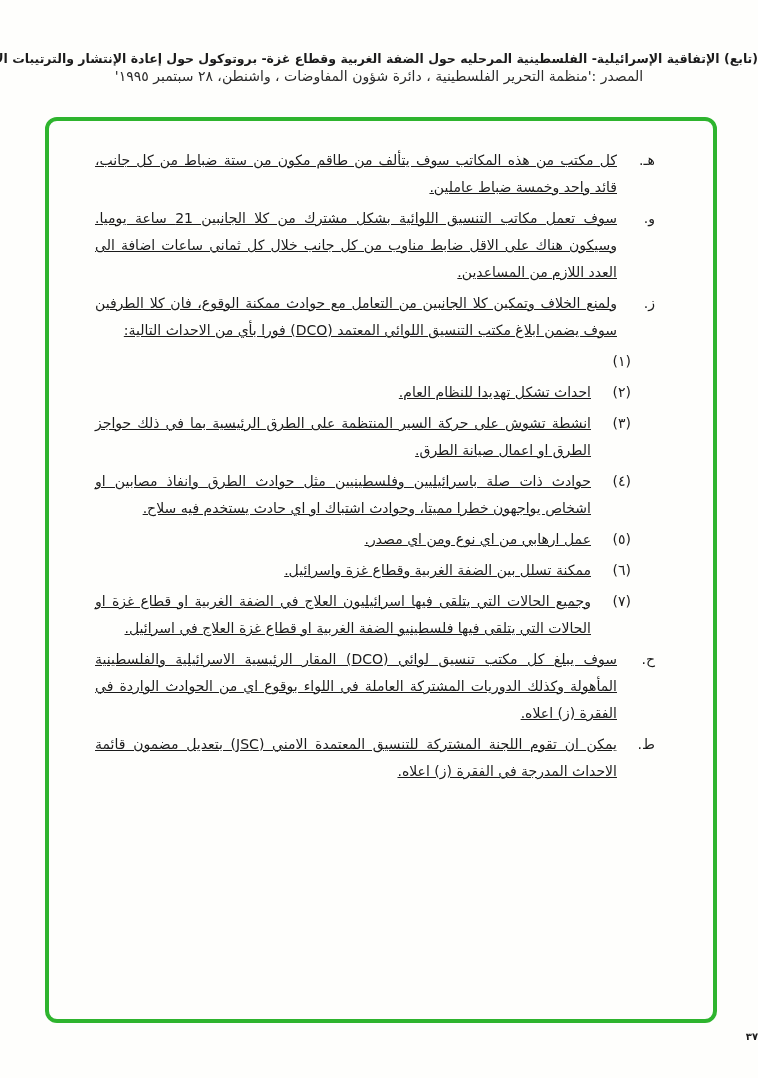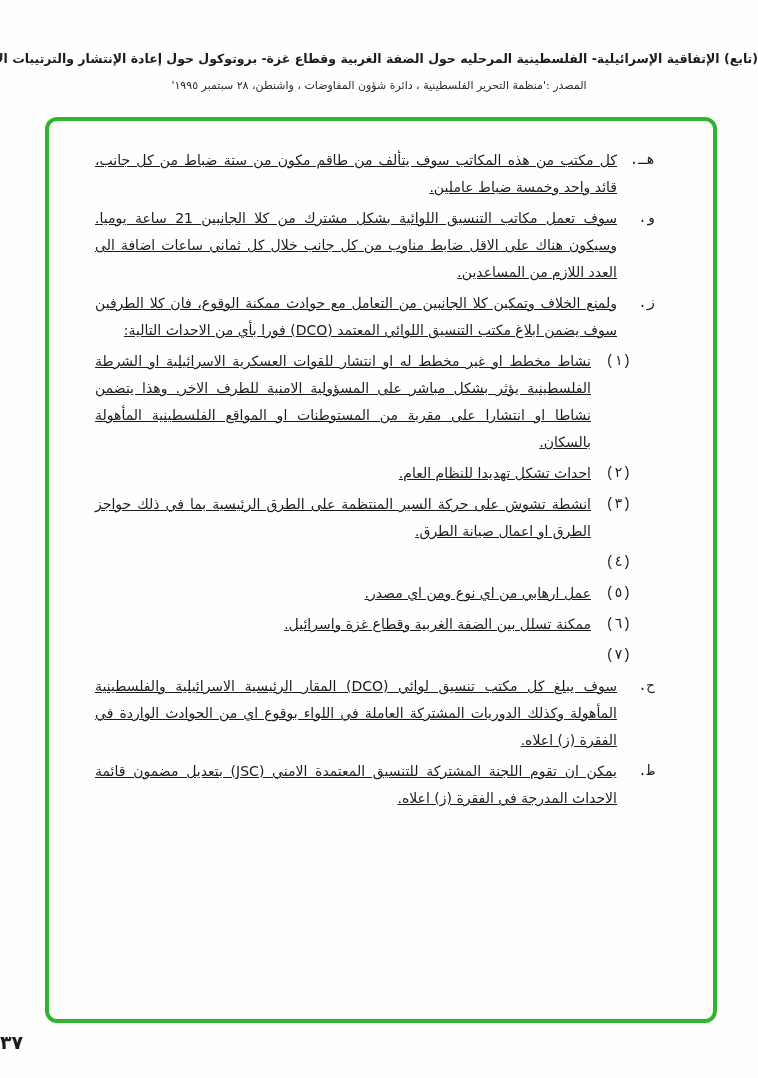--- a/index.html
+++ b/index.html
@@ -20,22 +20,21 @@
     left: 0; right: 0;
     text-align: center;
   }
   .doc-title {
     font-weight: bold;
     font-size: 12.5px;
     line-height: 18px;
     white-space: nowrap;
   }
   .doc-source {
-    margin-top: 11px;
-    font-size: 11px;
+    font-size: 14px;
     color: #2a2a2a;
   }
 
   
   .green-box {
     position: absolute;
     left: 45px;
     top: 117px;
     width: 672px;
     height: 906px;
@@ -50,37 +49,36 @@
     font-size: 14px;
     line-height: 27px;
   }
 
   .item {
     display: flex;
     margin-bottom: 4px;
   }
   .item .marker {
     flex: 0 0 38px;
-    font-family: Liberation Mono, monospace;
   }
   .item .text {
     flex: 1;
     text-align: justify;
     text-decoration: underline;
   }
   .item.l2 { padding-right: 24px; }
   .item.l2 .marker { flex: 0 0 40px; }
 
   
   .page-footer {
     position: absolute;
     top: 1031px;
     left: 0; right: 0;
-    text-align: left;
-    font-size: 19px;
+    text-align: right;
+    font-size: 10px;
     font-weight: bold;
   }
 </style>
 </head>
 <body>
 
 <div class="page">
 
   <header class="doc-header" dir="rtl">
     <div class="doc-title">(تابع) الإتفاقية الإسرائيلية- الفلسطينية المرحليه حول الضفة الغربية وقطاع غزة- بروتوكول حول إعادة الإنتشار والترتيبات الامنية</div>
@@ -100,49 +98,50 @@
         <span class="text">سوف تعمل مكاتب التنسيق اللوائية بشكل مشترك من كلا الجانبين 21 ساعة يوميا. وسيكون هناك على الاقل ضابط مناوب من كل جانب خلال كل ثماني ساعات اضافة الى العدد اللازم من المساعدين.</span>
       </div>
 
       <div class="item l1">
         <span class="marker">ز.</span>
         <span class="text">ولمنع الخلاف وتمكين كلا الجانبين من التعامل مع حوادث ممكنة الوقوع، فان كلا الطرفين سوف يضمن ابلاغ مكتب التنسيق اللوائي المعتمد (DCO) فورا بأي من الاحداث التالية:</span>
       </div>
 
       <div class="item l2">
         <span class="marker">(١)</span>
-        <span class="text">نشاط مخطط او غير مخطط له او انتشار للقوات العسكرية الاسرائيلية او الشرطة الفلسطينية يؤثر بشكل مباشر على المسؤولية الامنية للطرف الاخر. وهذا يتضمن نشاطا او انتشارا على مقربة من المستوطنات او المواقع الفلسطينية المأهولة بالسكان.</span>
       </div>
 
       <div class="item l2">
         <span class="marker">(٢)</span>
         <span class="text">احداث تشكل تهديدا للنظام العام.</span>
       </div>
 
       <div class="item l2">
         <span class="marker">(٣)</span>
         <span class="text">انشطة تشوش على حركة السير المنتظمة على الطرق الرئيسية بما في ذلك حواجز الطرق او اعمال صيانة الطرق.</span>
       </div>
 
       <div class="item l2">
         <span class="marker">(٤)</span>
+        <span class="text">حوادث ذات صلة باسرائيليين وفلسطينيين مثل حوادث الطرق وانفاذ مصابين او اشخاص يواجهون خطرا مميتا، وحوادث اشتباك او اي حادث يستخدم فيه سلاح.</span>
       </div>
 
       <div class="item l2">
         <span class="marker">(٥)</span>
         <span class="text">عمل ارهابي من اي نوع ومن اي مصدر.</span>
       </div>
 
       <div class="item l2">
         <span class="marker">(٦)</span>
         <span class="text">ممكنة تسلل بين الضفة الغربية وقطاع غزة واسرائيل.</span>
       </div>
 
       <div class="item l2">
         <span class="marker">(٧)</span>
+        <span class="text">وجميع الحالات التي يتلقى فيها اسرائيليون العلاج في الضفة الغربية او قطاع غزة او الحالات التي يتلقى فيها فلسطينيو الضفة الغربية او قطاع غزة العلاج في اسرائيل.</span>
       </div>
 
       <div class="item l1">
         <span class="marker">ح.</span>
         <span class="text">سوف يبلغ كل مكتب تنسيق لوائي (DCO) المقار الرئيسية الاسرائيلية والفلسطينية المأهولة وكذلك الدوريات المشتركة العاملة في اللواء بوقوع اي من الحوادث الواردة في الفقرة (ز) اعلاه.</span>
       </div>
 
       <div class="item l1">
         <span class="marker">ط.</span>
         <span class="text">يمكن ان تقوم اللجنة المشتركة للتنسيق المعتمدة الامني (JSC) بتعديل مضمون قائمة الاحداث المدرجة في الفقرة (ز) اعلاه.</span>

